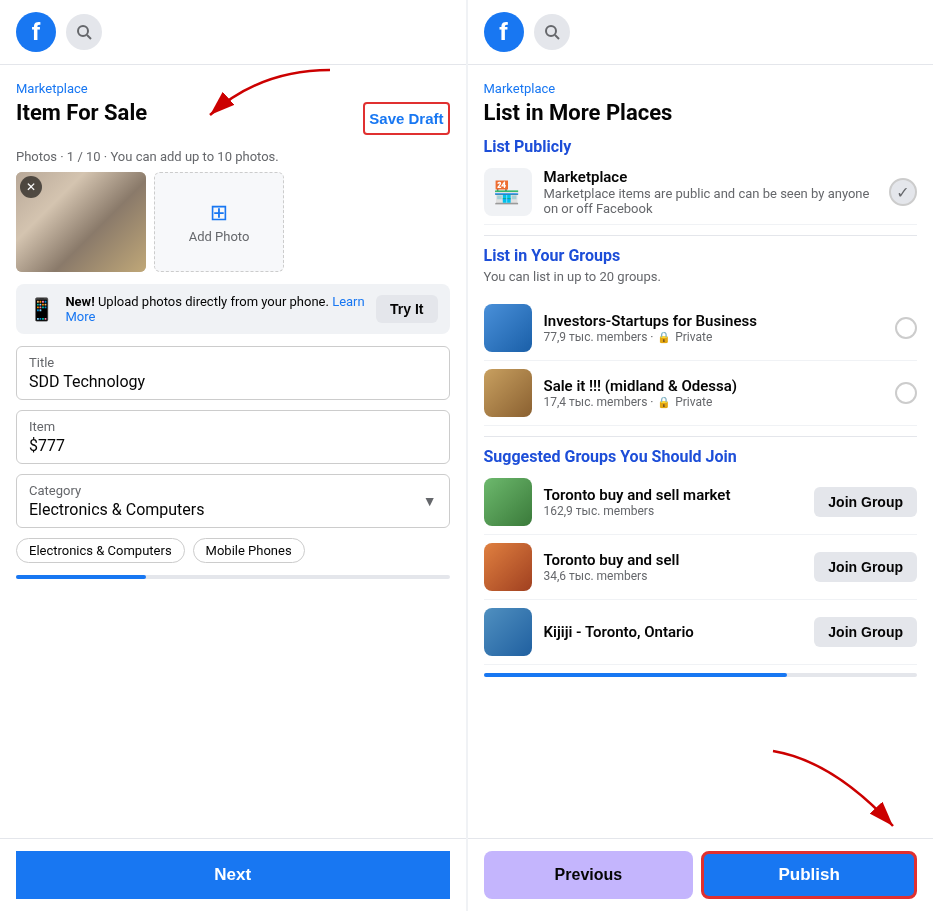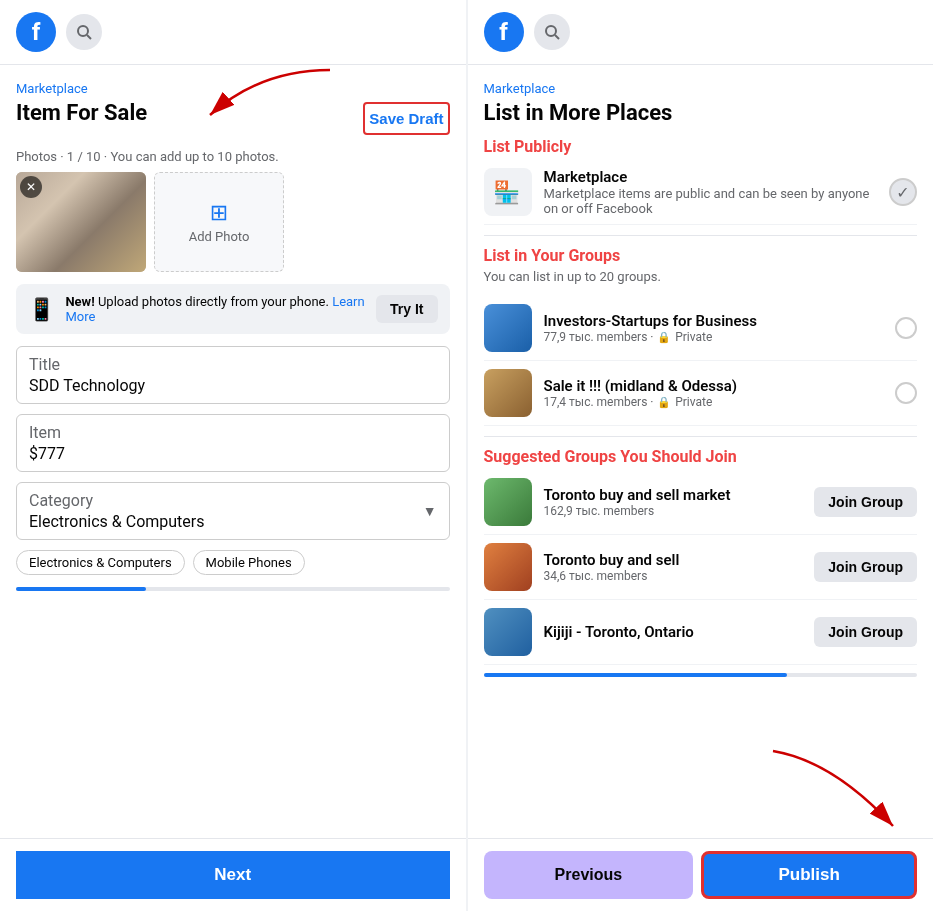--- a/index.html
+++ b/index.html
@@ -177,21 +177,21 @@
       color: #050505;
     }
     .field-group {
       border: 1px solid #ccc;
       border-radius: 6px;
       padding: 8px 12px;
       margin-bottom: 10px;
       position: relative;
     }
     .field-label {
-      font-size: 16px;
+      font-size: 13px;
       color: #65676b;
       margin-bottom: 2px;
     }
     .field-value {
       font-size: 16px;
       color: #050505;
     }
     .field-group.category {
       display: flex;
       justify-content: space-between;
@@ -236,21 +236,21 @@
       border-radius: 0;
       padding: 14px;
       font-size: 17px;
       font-weight: 700;
       cursor: pointer;
     }
     
     .section-title {
       font-size: 16px;
       font-weight: 700;
-      color: #ef4444;
+      color: #1d4ed8;
       margin-bottom: 4px;
     }
     .section-subtitle {
       font-size: 13px;
       color: #65676b;
       margin-bottom: 12px;
     }
     .list-item-row {
       display: flex;
       align-items: center;

